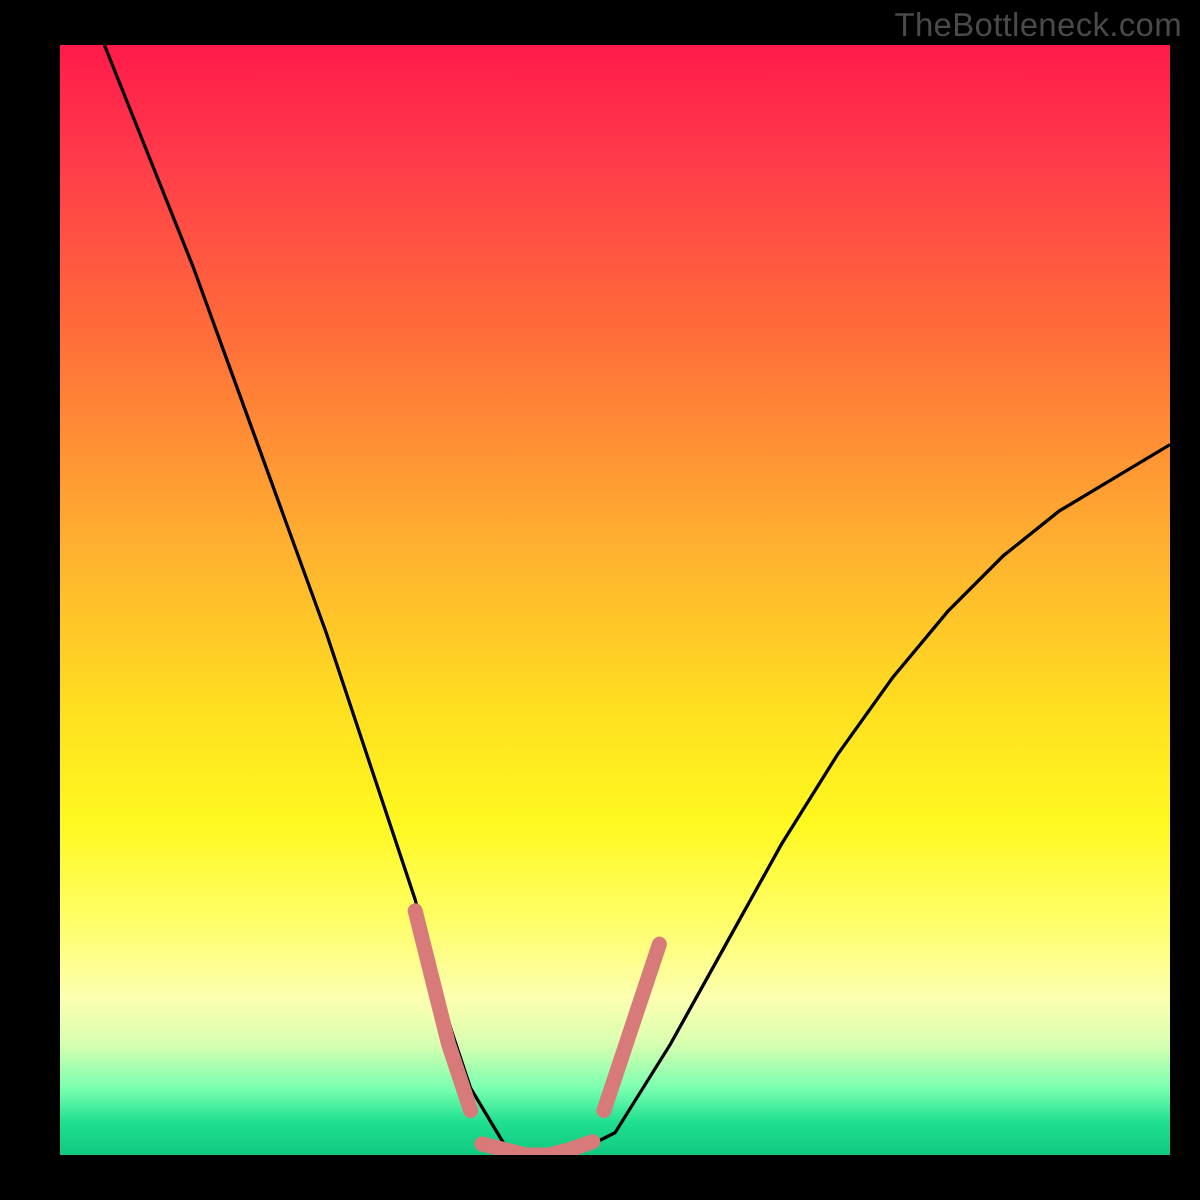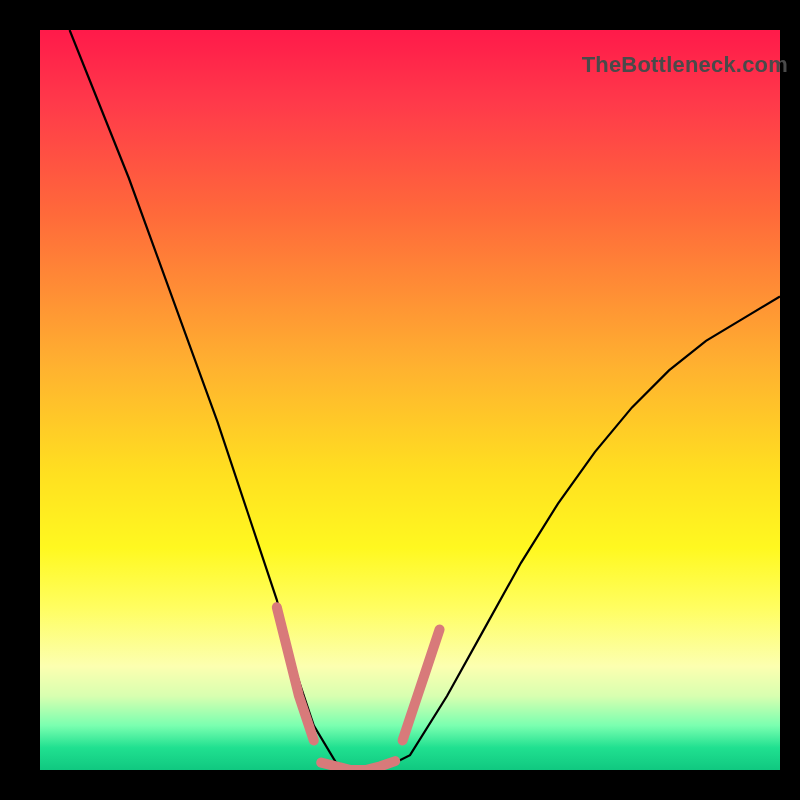--- a/index.html
+++ b/index.html
@@ -38,23 +38,22 @@
       #20e090 97%,
       #10c880 100%
     );
   }
   .attribution {
     position: absolute;
     top: 4px;
     right: 12px;
     color: #4a4a4a;
     font-size: 22px;
-    font-weight: 700;
+    font-weight: 400;
     letter-spacing: 0.2px;
-    margin-top: 48px;
   }
   svg.curve {
     position: absolute;
     left: 0; top: 0;
     width: 740px; height: 740px;
   }
 </style>
 </head>
 <body>
 

